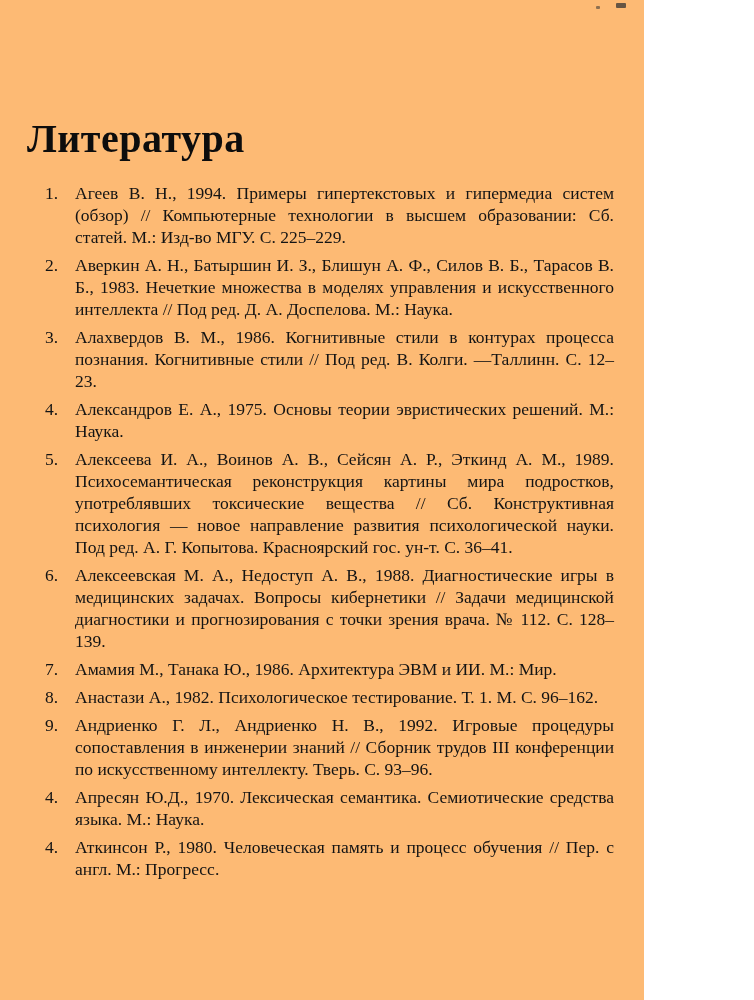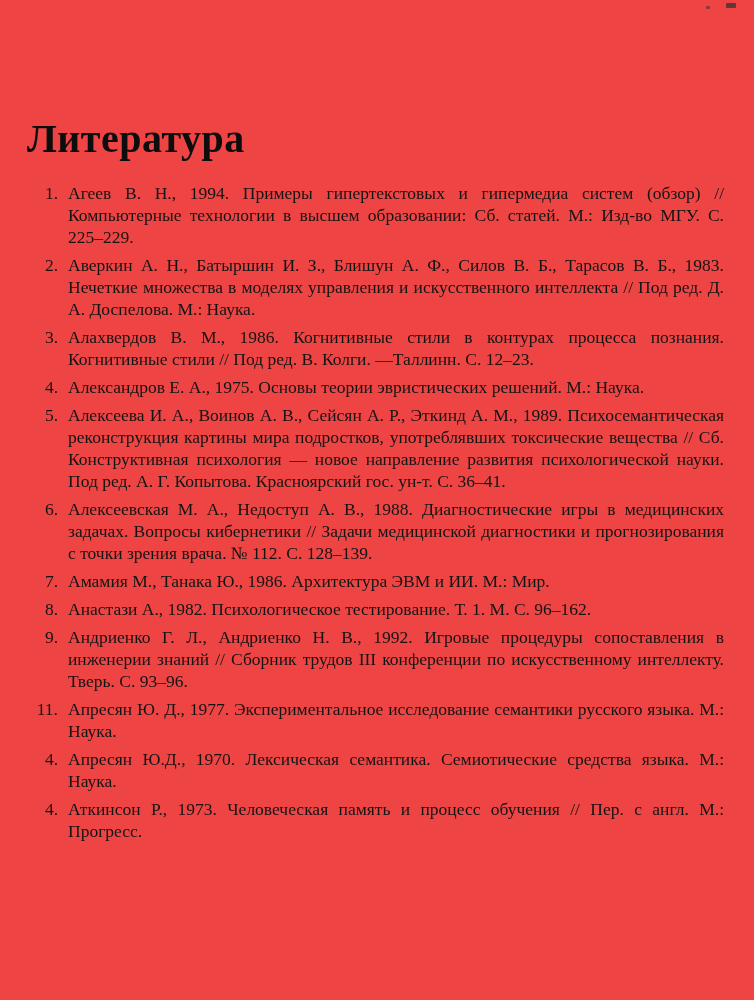--- a/index.html
+++ b/index.html
@@ -2,23 +2,23 @@
 <html><head>
 <meta charset="utf-8">
 <style>
   html, body {
     margin: 0;
     padding: 0;
     background: #ffffff;
   }
   .page {
     position: relative;
-    width: 754px;
+    width: 644px;
     height: 1000px;
-    background: #ef4444;
+    background: #fdba74;
     box-sizing: border-box;
     font-family: "Liberation Serif", "DejaVu Serif", serif;
     color: #141414;
     overflow: hidden;
   }
   .title {
     position: absolute;
     top: 88px;
     left: 27px;
     font-size: 40px;
@@ -38,21 +38,21 @@
     line-height: 22px;
     margin-bottom: 6px;
   }
   .ref-num {
     flex: 0 0 34px;
     width: 34px;
     text-align: right;
   }
   .ref-text {
     flex: 1;
-    margin-left: 10px;
+    margin-left: 17px;
     text-align: justify;
   }
   .speck {
     position: absolute;
     background: #333;
     border-radius: 1px;
   }
   .speck-a { top: 3px; right: 18px; width: 10px; height: 5px; opacity: 0.75; }
   .speck-b { top: 6px; right: 44px; width: 4px; height: 3px; opacity: 0.55; }
 </style>
@@ -107,31 +107,27 @@
       <span class="ref-num">8.</span>
       <span class="ref-text">Анастази А., 1982. Психологическое тестирование. Т. 1. М. С. 96–162.</span>
     </div>
 
     <div class="ref">
       <span class="ref-num">9.</span>
       <span class="ref-text">Андриенко Г. Л., Андриенко Н. В., 1992. Игровые процедуры сопоставления в инженерии знаний // Сборник трудов III конференции по искусственному интеллекту. Тверь. С. 93–96.</span>
     </div>
 
 
-    <div class="ref">
-      <span class="ref-num">11.</span>
-      <span class="ref-text">Апресян Ю. Д., 1977. Экспериментальное исследование семантики русского языка. М.: Наука.</span>
-    </div>
 
     <div class="ref">
       <span class="ref-num">4.</span>
       <span class="ref-text">Апресян Ю.Д., 1970. Лексическая семантика. Семиотические средства языка. М.: Наука.</span>
     </div>
 
 
     <div class="ref">
       <span class="ref-num">4.</span>
-      <span class="ref-text">Аткинсон Р., 1973. Человеческая память и процесс обучения // Пер. с англ.  М.: Прогресс.</span>
+      <span class="ref-text">Аткинсон Р., 1980. Человеческая память и процесс обучения // Пер. с англ.  М.: Прогресс.</span>
     </div>
 
 
   </div>
 </div>
 
 </body></html>

